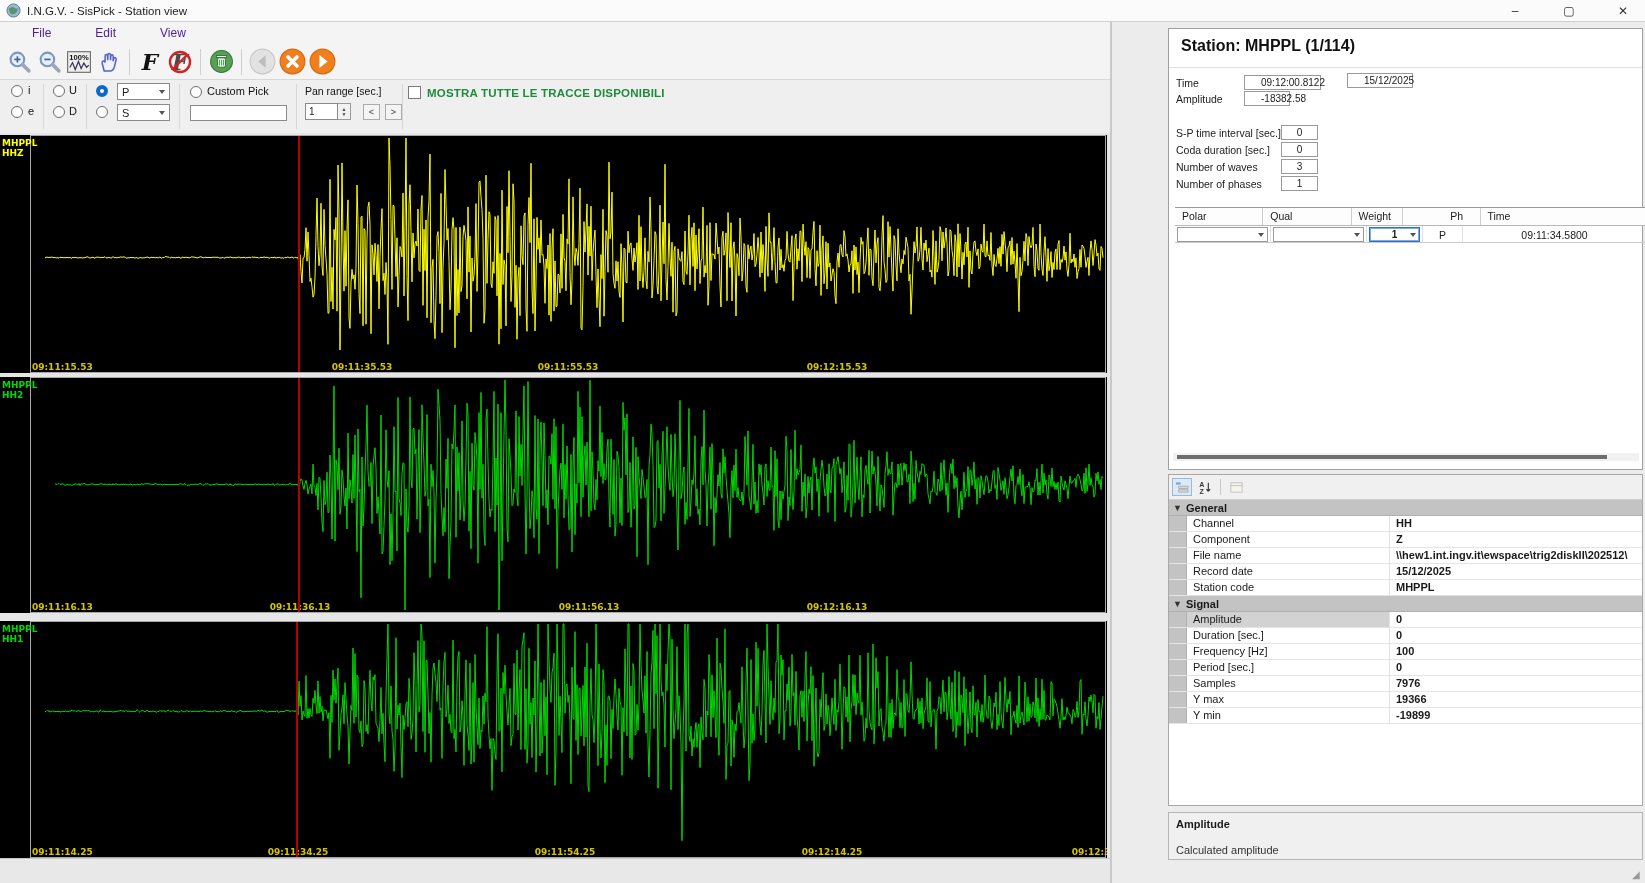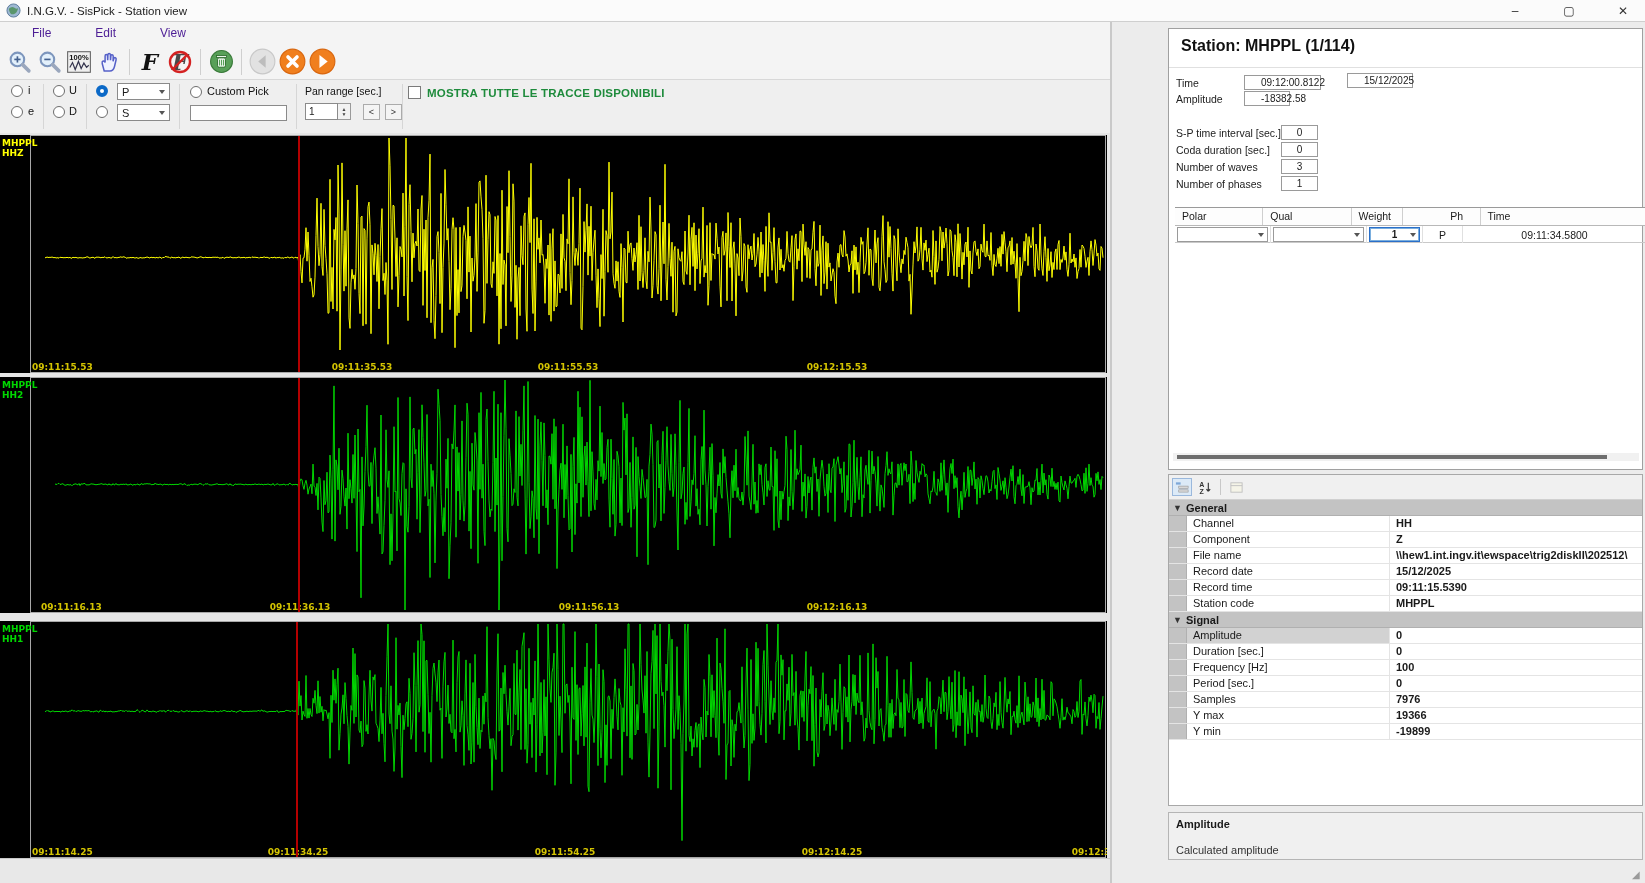--- a/index.html
+++ b/index.html
@@ -260,21 +260,21 @@
       </div>
       <div class="trace-row" style="top: 244px; height: 236px;">
         <div class="trace-label" style="color: rgb(0, 216, 0);">
           <div>MHPPL</div>
           <div>HH2</div>
         </div>
         <div class="plot"><svg width="1074" height="234">
             <polyline points="24,106.2 25,106.2 26,106.5 27,105.5 28,105.4 29,106.4 30,106.4 31,105.8 32,105.8 33,106.7 34,107.3 35,107.1 36,106.7 37,106.5 38,107.0 39,106.8 40,106.7 41,107.8 42,106.6 43,106.3 44,106.0 45,105.8 46,106.6 47,106.8 48,105.5 49,107.6 50,105.8 51,106.1 52,106.0 53,105.5 54,105.5 55,106.9 56,106.8 57,106.9 58,106.8 59,106.6 60,105.7 61,106.1 62,106.0 63,106.3 64,106.5 65,106.8 66,106.5 67,106.5 68,106.1 69,106.3 70,105.6 71,105.9 72,106.3 73,106.4 74,106.1 75,106.1 76,106.7 77,107.0 78,105.7 79,107.0 80,106.5 81,107.2 82,105.6 83,106.9 84,106.8 85,105.4 86,106.9 87,106.4 88,107.1 89,106.4 90,106.3 91,106.4 92,106.4 93,106.0 94,106.8 95,105.7 96,107.0 97,106.7 98,106.9 99,106.3 100,106.0 101,107.1 102,107.1 103,106.4 104,106.7 105,106.9 106,105.8 107,106.5 108,106.5 109,107.2 110,105.6 111,105.9 112,106.6 113,105.9 114,105.9 115,105.9 116,105.6 117,105.9 118,105.9 119,105.9 120,106.3 121,107.0 122,106.1 123,106.8 124,105.1 125,106.3 126,105.9 127,106.7 128,106.3 129,106.3 130,106.0 131,107.2 132,106.8 133,106.4 134,106.0 135,106.9 136,106.0 137,106.8 138,106.8 139,106.0 140,106.9 141,106.4 142,106.5 143,106.7 144,106.2 145,106.6 146,106.1 147,106.8 148,105.9 149,106.0 150,105.6 151,106.4 152,106.9 153,105.5 154,106.2 155,106.5 156,107.6 157,106.9 158,107.1 159,107.1 160,106.1 161,106.6 162,106.8 163,105.9 164,106.5 165,105.9 166,106.7 167,106.6 168,105.9 169,105.5 170,105.9 171,106.3 172,107.3 173,106.8 174,105.8 175,106.1 176,106.0 177,105.7 178,106.8 179,106.8 180,107.0 181,107.0 182,106.6 183,106.7 184,106.1 185,106.3 186,105.5 187,106.4 188,106.6 189,106.3 190,106.7 191,106.5 192,106.8 193,106.4 194,106.4 195,105.9 196,105.8 197,106.7 198,107.1 199,105.7 200,107.2 201,106.6 202,107.8 203,107.0 204,105.9 205,106.3 206,106.4 207,106.2 208,106.2 209,106.2 210,106.0 211,106.6 212,106.3 213,107.0 214,106.5 215,106.0 216,106.9 217,106.5 218,106.7 219,106.4 220,106.9 221,106.4 222,106.4 223,106.6 224,105.7 225,106.5 226,106.4 227,106.5 228,105.9 229,106.6 230,106.5 231,106.0 232,107.0 233,106.6 234,106.1 235,106.8 236,106.0 237,106.3 238,106.1 239,106.9 240,106.7 241,106.9 242,105.4 243,107.0 244,107.4 245,106.2 246,106.2 247,105.7 248,106.9 249,106.9 250,106.6 251,106.8 252,106.4 253,106.1 254,106.7 255,107.2 256,106.2 257,107.2 258,105.6 259,105.3 260,106.1 261,107.2 262,106.4 263,106.7 264,106.6 265,106.2 266,106.8 267,106.6 268,112.6 269,103.3 270,100.8 271,101.9 272,107.8 273,111.4 274,105.3 275,102.3 276,107.1 277,116.2 278,111.0 279,108.6 280,106.1 281,115.8 282,86.1 283,108.1 284,109.3 285,117.5 286,105.4 287,131.9 288,99.2 289,100.4 290,119.9 291,144.1 292,153.6 293,102.5 294,126.7 295,122.7 296,94.2 297,134.8 298,133.9 299,77.1 300,100.9 301,161.1 302,91.3 303,7.9 304,163.1 305,81.9 306,88.1 307,111.8 308,70.2 309,136.3 310,128.3 311,92.1 312,100.7 313,118.9 314,128.1 315,110.0 316,151.1 317,55.2 318,120.7 319,101.7 320,110.7 321,125.1 322,76.5 323,120.3 324,57.0 325,117.1 326,173.6 327,51.0 328,113.7 329,111.5 330,219.8 331,78.9 332,147.9 333,129.0 334,93.5 335,68.6 336,27.2 337,93.1 338,108.2 339,107.8 340,84.4 341,145.6 342,88.1 343,77.9 344,69.7 345,90.2 346,135.5 347,118.8 348,136.0 349,156.1 350,37.0 351,175.9 352,173.8 353,147.6 354,122.4 355,51.8 356,101.8 357,109.4 358,92.8 359,186.7 360,135.8 361,182.8 362,135.3 363,48.7 364,114.0 365,113.2 366,172.9 367,19.5 368,120.6 369,124.9 370,137.5 371,95.6 372,84.7 373,85.7 374,232.0 375,110.8 376,148.4 377,154.2 378,128.5 379,18.9 380,100.2 381,109.8 382,51.0 383,50.1 384,75.9 385,71.4 386,141.2 387,94.3 388,51.6 389,154.6 390,116.1 391,26.8 392,59.5 393,84.8 394,118.3 395,112.5 396,36.5 397,127.9 398,121.2 399,199.5 400,86.2 401,108.5 402,92.5 403,115.2 404,184.9 405,122.1 406,95.6 407,11.2 408,26.6 409,42.2 410,116.5 411,138.3 412,157.8 413,129.6 414,153.9 415,81.2 416,110.2 417,60.4 418,200.7 419,167.2 420,144.8 421,65.9 422,70.9 423,52.9 424,26.9 425,159.2 426,68.9 427,113.1 428,74.6 429,141.9 430,116.8 431,42.9 432,122.8 433,143.1 434,127.8 435,79.8 436,25.2 437,36.2 438,153.1 439,93.4 440,170.7 441,65.2 442,106.9 443,112.2 444,54.5 445,65.1 446,82.1 447,185.3 448,34.7 449,111.3 450,14.4 451,120.2 452,86.2 453,153.5 454,167.6 455,41.7 456,31.0 457,83.4 458,122.1 459,138.9 460,131.0 461,132.4 462,84.5 463,13.3 464,153.6 465,80.0 466,127.1 467,26.2 468,232.0 469,156.9 470,34.7 471,182.8 472,118.6 473,57.2 474,2.0 475,50.2 476,150.5 477,163.8 478,60.7 479,77.2 480,95.6 481,127.7 482,126.2 483,110.8 484,114.5 485,32.9 486,119.3 487,127.9 488,38.6 489,98.1 490,66.3 491,107.5 492,52.8 493,7.9 494,111.9 495,176.1 496,120.2 497,3.5 498,104.2 499,150.6 500,138.8 501,112.8 502,120.2 503,159.8 504,37.5 505,130.3 506,141.3 507,41.1 508,175.7 509,67.9 510,43.9 511,82.4 512,127.8 513,44.9 514,77.5 515,129.9 516,111.8 517,146.7 518,78.1 519,78.3 520,86.2 521,55.7 522,121.3 523,40.8 524,130.8 525,48.5 526,190.6 527,133.0 528,111.3 529,92.1 530,85.2 531,111.4 532,46.2 533,139.8 534,86.5 535,121.2 536,67.9 537,117.5 538,151.8 539,150.7 540,76.4 541,174.0 542,88.7 543,59.4 544,156.6 545,105.8 546,125.1 547,13.3 548,104.9 549,29.2 550,138.6 551,38.8 552,119.3 553,78.9 554,68.0 555,107.1 556,64.1 557,103.8 558,138.6 559,2.3 560,132.8 561,73.7 562,93.9 563,125.7 564,131.8 565,101.4 566,121.9 567,82.7 568,93.1 569,28.1 570,98.6 571,54.5 572,105.5 573,85.5 574,101.9 575,100.9 576,69.6 577,61.3 578,121.1 579,149.2 580,61.2 581,100.6 582,136.3 583,81.5 584,158.1 585,146.7 586,73.3 587,77.9 588,88.7 589,144.9 590,100.1 591,147.6 592,24.4 593,52.1 594,40.0 595,96.9 596,35.8 597,134.5 598,130.2 599,84.4 600,149.3 601,119.4 602,58.9 603,131.2 604,127.5 605,69.4 606,178.8 607,78.6 608,98.5 609,108.7 610,120.5 611,91.4 612,99.7 613,109.0 614,119.6 615,118.9 616,101.4 617,186.7 618,88.1 619,76.6 620,46.1 621,56.1 622,86.6 623,149.6 624,148.7 625,142.1 626,64.1 627,62.5 628,110.0 629,86.2 630,142.9 631,77.9 632,53.3 633,135.4 634,109.5 635,82.7 636,48.7 637,87.9 638,103.7 639,112.4 640,56.4 641,95.3 642,118.7 643,109.8 644,55.8 645,87.7 646,135.0 647,172.0 648,84.3 649,22.4 650,120.8 651,115.1 652,95.4 653,89.0 654,146.3 655,124.4 656,141.6 657,84.8 658,30.4 659,138.4 660,123.8 661,101.9 662,106.7 663,95.6 664,57.7 665,128.1 666,110.7 667,136.3 668,131.2 669,146.8 670,81.8 671,68.5 672,106.8 673,32.1 674,92.1 675,106.5 676,148.0 677,108.4 678,93.7 679,69.2 680,131.2 681,65.6 682,97.8 683,167.9 684,119.5 685,134.8 686,115.9 687,96.6 688,108.0 689,84.5 690,115.3 691,120.3 692,70.9 693,95.1 694,78.6 695,99.4 696,112.1 697,123.8 698,135.8 699,159.8 700,110.0 701,92.7 702,119.8 703,87.2 704,112.8 705,71.2 706,119.4 707,109.5 708,120.6 709,122.7 710,122.6 711,114.0 712,127.1 713,115.3 714,58.5 715,81.1 716,107.2 717,52.9 718,118.1 719,123.9 720,131.6 721,105.0 722,66.3 723,126.2 724,104.0 725,135.3 726,122.5 727,134.8 728,85.9 729,96.7 730,86.8 731,106.6 732,114.9 733,127.0 734,89.4 735,85.8 736,118.5 737,102.7 738,111.6 739,112.3 740,69.0 741,108.6 742,108.6 743,152.4 744,72.7 745,118.4 746,80.8 747,142.1 748,149.8 749,113.0 750,141.7 751,113.2 752,121.2 753,113.5 754,107.7 755,58.2 756,71.7 757,142.6 758,118.9 759,127.8 760,71.5 761,113.4 762,131.7 763,113.0 764,52.2 765,101.5 766,90.8 767,96.7 768,94.5 769,91.6 770,67.1 771,133.4 772,104.1 773,118.2 774,95.9 775,140.1 776,128.4 777,98.5 778,115.0 779,102.6 780,99.0 781,132.1 782,89.5 783,79.9 784,95.2 785,88.8 786,113.5 787,101.0 788,138.3 789,102.0 790,91.3 791,82.2 792,90.8 793,108.7 794,118.1 795,115.4 796,96.0 797,134.5 798,85.7 799,111.8 800,114.7 801,90.2 802,89.0 803,80.7 804,143.5 805,86.9 806,83.0 807,78.7 808,87.1 809,96.0 810,90.4 811,114.6 812,105.8 813,83.8 814,134.3 815,130.5 816,97.4 817,122.3 818,65.9 819,66.5 820,139.0 821,128.2 822,104.6 823,62.2 824,124.9 825,102.6 826,79.3 827,108.3 828,121.7 829,99.6 830,78.8 831,138.7 832,116.7 833,119.9 834,92.0 835,87.3 836,98.9 837,106.4 838,72.3 839,135.1 840,102.6 841,73.1 842,96.0 843,88.3 844,93.6 845,105.1 846,128.1 847,78.5 848,113.1 849,133.1 850,106.9 851,110.1 852,118.9 853,129.4 854,95.7 855,87.6 856,73.7 857,97.4 858,90.8 859,95.0 860,95.8 861,83.8 862,137.1 863,117.8 864,105.2 865,105.0 866,109.7 867,85.9 868,107.2 869,87.3 870,85.4 871,107.3 872,94.9 873,84.8 874,92.6 875,86.0 876,103.9 877,103.3 878,96.3 879,125.6 880,73.1 881,87.2 882,123.6 883,105.3 884,121.4 885,82.5 886,94.2 887,99.9 888,104.4 889,93.2 890,96.5 891,85.6 892,87.2 893,87.0 894,98.9 895,95.8 896,97.2 897,115.9 898,120.7 899,125.8 900,112.9 901,113.9 902,109.0 903,93.3 904,113.5 905,114.7 906,117.4 907,100.9 908,104.6 909,113.4 910,84.8 911,112.3 912,96.7 913,81.9 914,102.4 915,117.3 916,104.9 917,134.4 918,105.9 919,90.6 920,85.5 921,95.5 922,81.1 923,110.7 924,97.7 925,109.6 926,99.7 927,128.6 928,139.9 929,123.0 930,113.2 931,131.9 932,116.5 933,94.3 934,119.4 935,113.3 936,110.4 937,88.5 938,118.6 939,92.2 940,92.3 941,107.5 942,99.4 943,83.9 944,111.0 945,101.1 946,126.3 947,99.6 948,101.2 949,120.0 950,97.8 951,102.3 952,110.5 953,116.7 954,105.0 955,97.7 956,98.4 957,103.9 958,115.0 959,111.4 960,113.1 961,103.6 962,93.6 963,92.3 964,110.6 965,106.9 966,121.5 967,89.5 968,95.6 969,102.2 970,112.4 971,108.2 972,102.8 973,116.3 974,99.7 975,109.2 976,120.7 977,116.9 978,109.0 979,99.2 980,91.1 981,103.0 982,87.7 983,118.7 984,125.8 985,107.7 986,106.3 987,98.5 988,106.5 989,91.1 990,111.2 991,117.8 992,96.6 993,125.5 994,109.3 995,108.9 996,108.8 997,108.1 998,103.7 999,109.9 1000,126.7 1001,109.7 1002,114.0 1003,112.6 1004,102.1 1005,102.4 1006,90.5 1007,116.9 1008,104.2 1009,117.0 1010,102.5 1011,86.1 1012,115.0 1013,95.1 1014,107.1 1015,101.7 1016,116.5 1017,121.1 1018,97.0 1019,99.8 1020,108.5 1021,90.2 1022,108.7 1023,103.4 1024,111.4 1025,105.3 1026,111.6 1027,104.1 1028,122.8 1029,124.1 1030,98.0 1031,104.8 1032,109.0 1033,112.0 1034,102.9 1035,106.8 1036,110.3 1037,120.8 1038,108.5 1039,98.1 1040,105.0 1041,105.1 1042,103.1 1043,102.4 1044,100.3 1045,109.4 1046,98.2 1047,96.3 1048,98.0 1049,101.6 1050,106.5 1051,112.9 1052,112.2 1053,95.2 1054,115.4 1055,89.8 1056,113.4 1057,105.4 1058,86.1 1059,107.5 1060,99.7 1061,107.3 1062,108.2 1063,119.2 1064,116.6 1065,95.4 1066,102.8 1067,93.9 1068,106.4 1069,101.6 1070,111.6 1071,98.4 1072,99.7 " fill="none" stroke="#00d800" stroke-width="1"></polyline>
           </svg></div>
         <div class="pickline" style="left: 298px; background: rgb(180, 0, 0);"></div>
-        <div class="ticklabel" style="color: rgb(212, 196, 0); left: 32px; text-align: left; padding-left: 9px;">09:11:16.13</div>
+        <div class="ticklabel" style="color: rgb(212, 196, 0); left: 32px; text-align: left;">09:11:16.13</div>
         <div class="ticklabel" style="color: rgb(212, 196, 0); left: 269px;">09:11:36.13</div>
         <div class="ticklabel" style="color: rgb(212, 196, 0); left: 558px;">09:11:56.13</div>
         <div class="ticklabel" style="color: rgb(212, 196, 0); left: 806px;">09:12:16.13</div>
       </div>
       <div class="trace-row" style="top: 488px; height: 237px;">
         <div class="trace-label" style="color: rgb(0, 216, 0);">
           <div>MHPPL</div>
           <div>HH1</div>
         </div>
         <div class="plot"><svg width="1074" height="235">
@@ -401,25 +401,20 @@
             <div class="pg-name">File name</div>
             <div class="pg-val">\\hew1.int.ingv.it\ewspace\trig2diskII\202512\</div>
           </div>
           <div class="pg-row">
             <div class="pg-indent"></div>
             <div class="pg-name">Record date</div>
             <div class="pg-val">15/12/2025</div>
           </div>
           <div class="pg-row">
             <div class="pg-indent"></div>
-            <div class="pg-name">Record time</div>
-            <div class="pg-val">09:11:15.5390</div>
-          </div>
-          <div class="pg-row">
-            <div class="pg-indent"></div>
             <div class="pg-name">Station code</div>
             <div class="pg-val">MHPPL</div>
           </div>
           <div class="pg-cat">
             <span class="pg-chev">▼</span>
             <span class="pg-cat-name">Signal</span>
           </div>
           <div class="pg-row selected">
             <div class="pg-indent"></div>
             <div class="pg-name">Amplitude</div>

